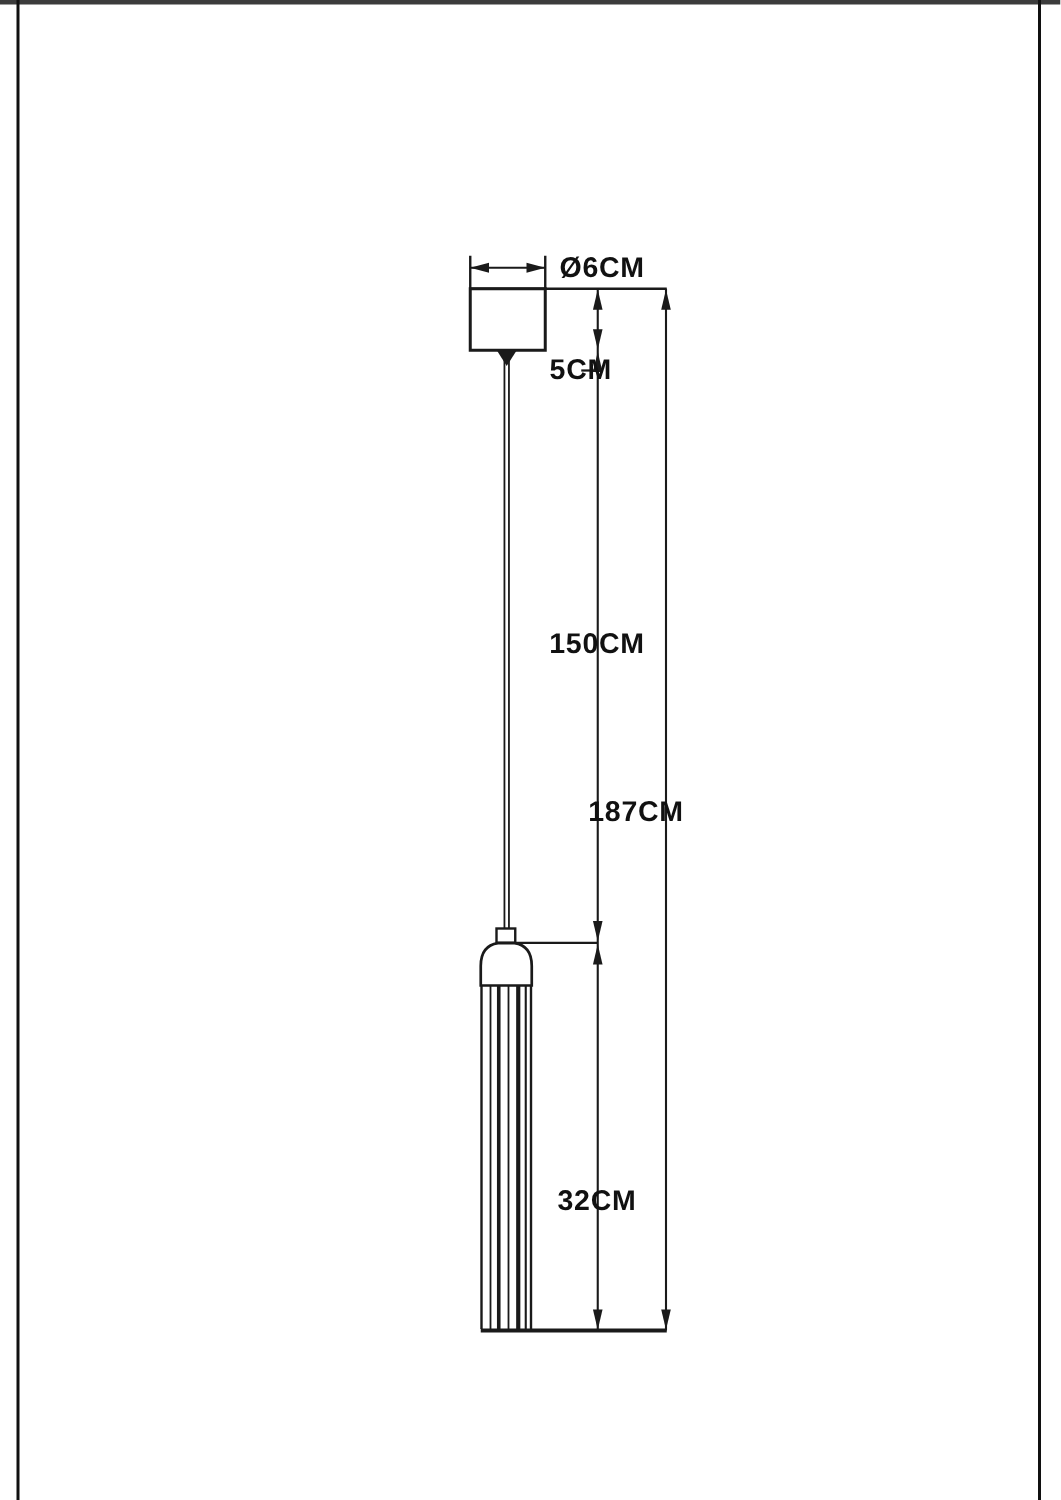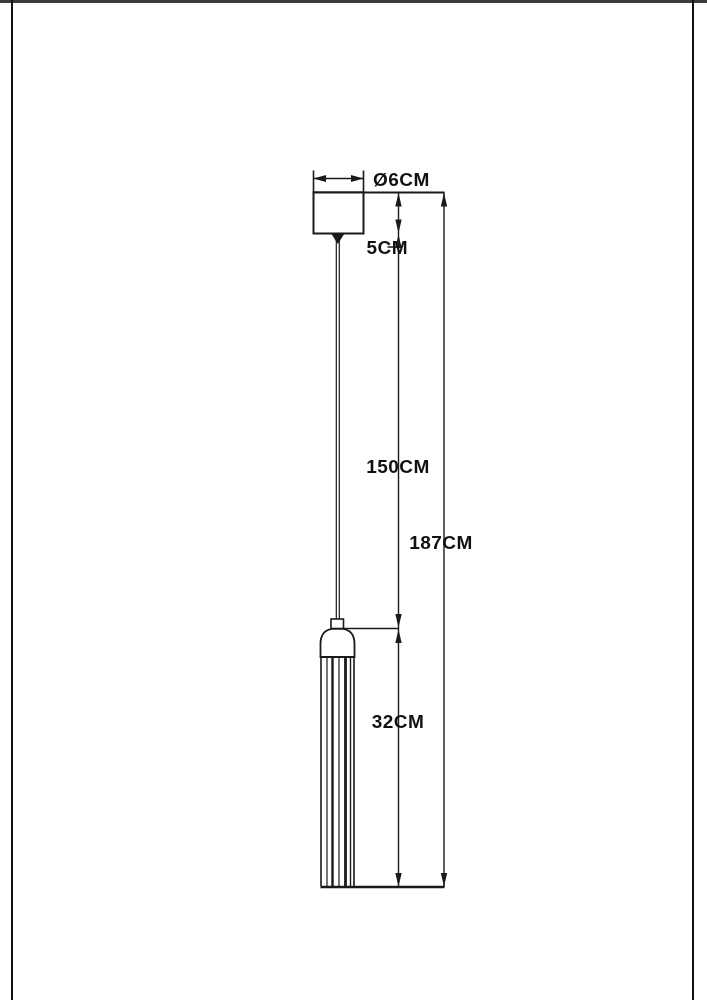--- a/index.html
+++ b/index.html
@@ -39,23 +39,23 @@
     position: absolute;
     font-size: 19px;
     font-weight: 700;
     color: #111111;
     white-space: nowrap;
     line-height: 1;
     letter-spacing: 0.5px;
   }
   #lbl-diameter { left: 373px; top: 179px; transform: translate(0, -50%); }
   #lbl-canopy   { left: 408px; top: 247px; transform: translate(-100%, -50%); }
-  #lbl-wire     { left: 398px; top: 430px; transform: translate(-50%, -50%); margin-top: 36px; }
-  #lbl-total    { left: 441px; top: 542px; transform: translate(-50%, -50%); text-align: right; }
-  #lbl-shade    { left: 398px; top: 721px; transform: translate(-50%, -50%); }
+  #lbl-wire     { left: 398px; top: 430px; transform: translate(-50%, -50%); }
+  #lbl-total    { left: 424px; top: 542px; transform: translate(-50%, -50%); text-align: right; }
+  #lbl-shade    { left: 398px; top: 801px; transform: translate(-50%, -50%); }
 </style>
 </head>
 <body>
 
 <div class="stage">
 
   <div class="border-top"></div>
   <div class="border-left"></div>
   <div class="border-right"></div>
 

